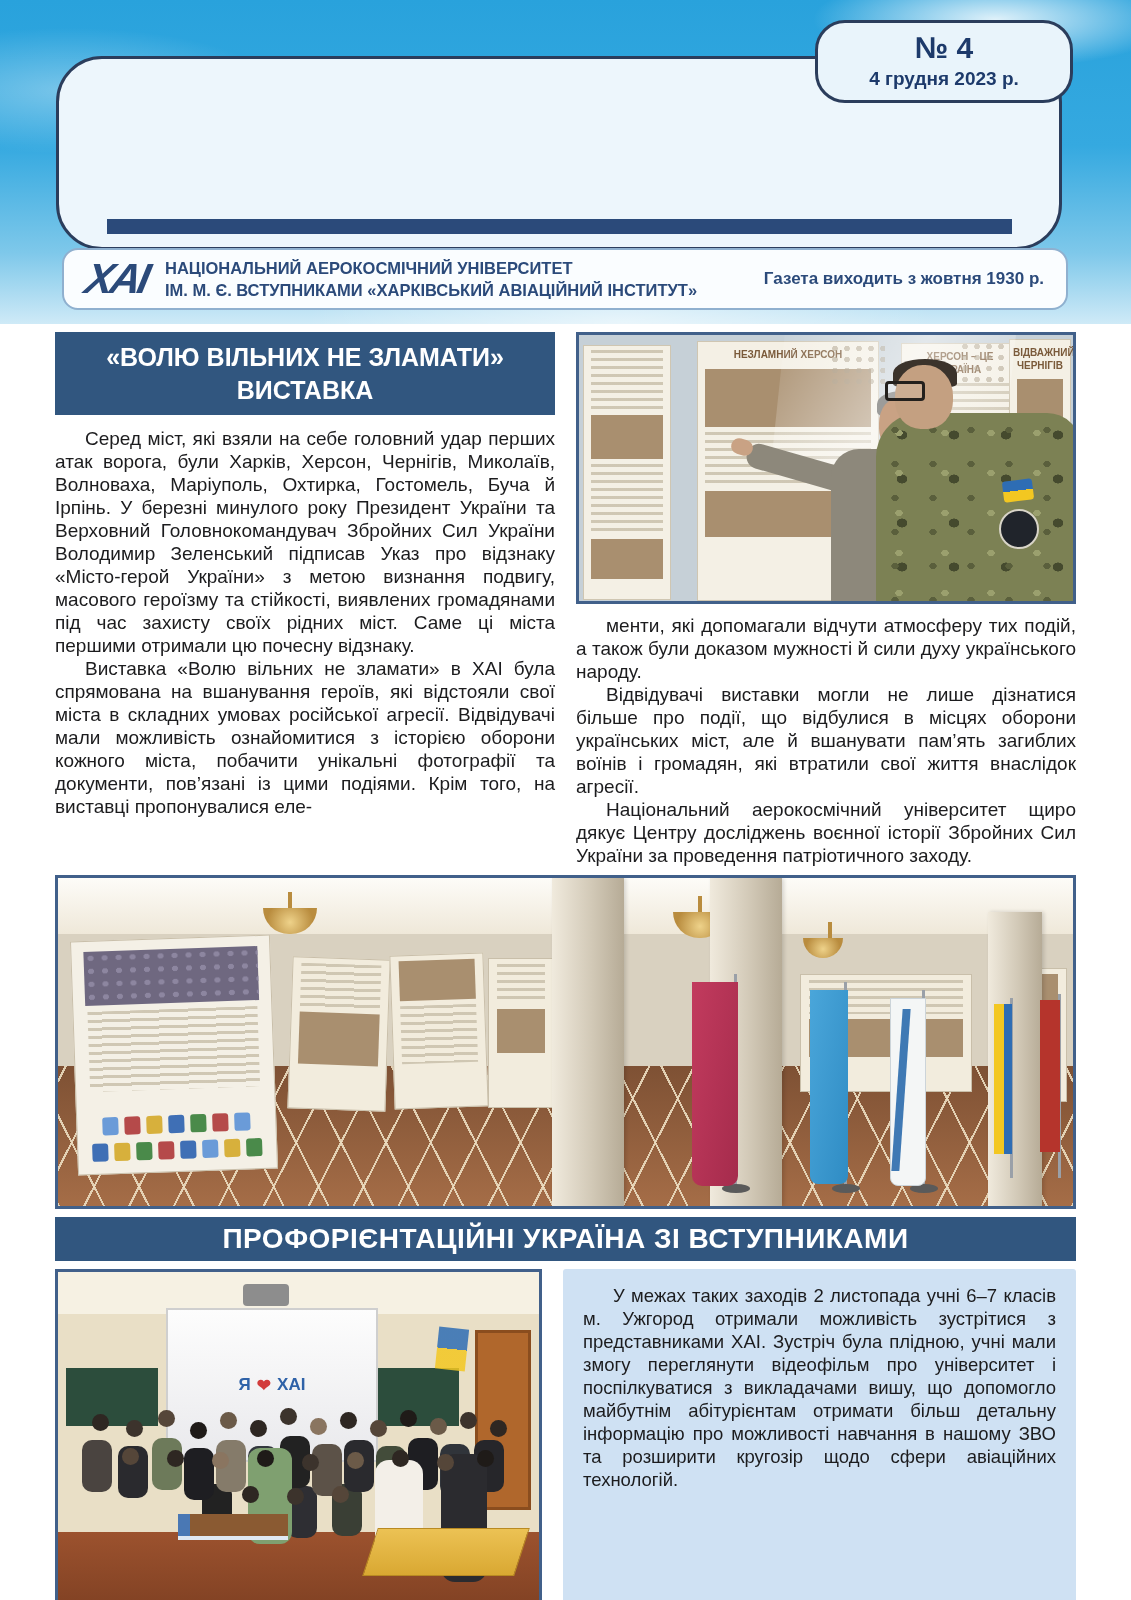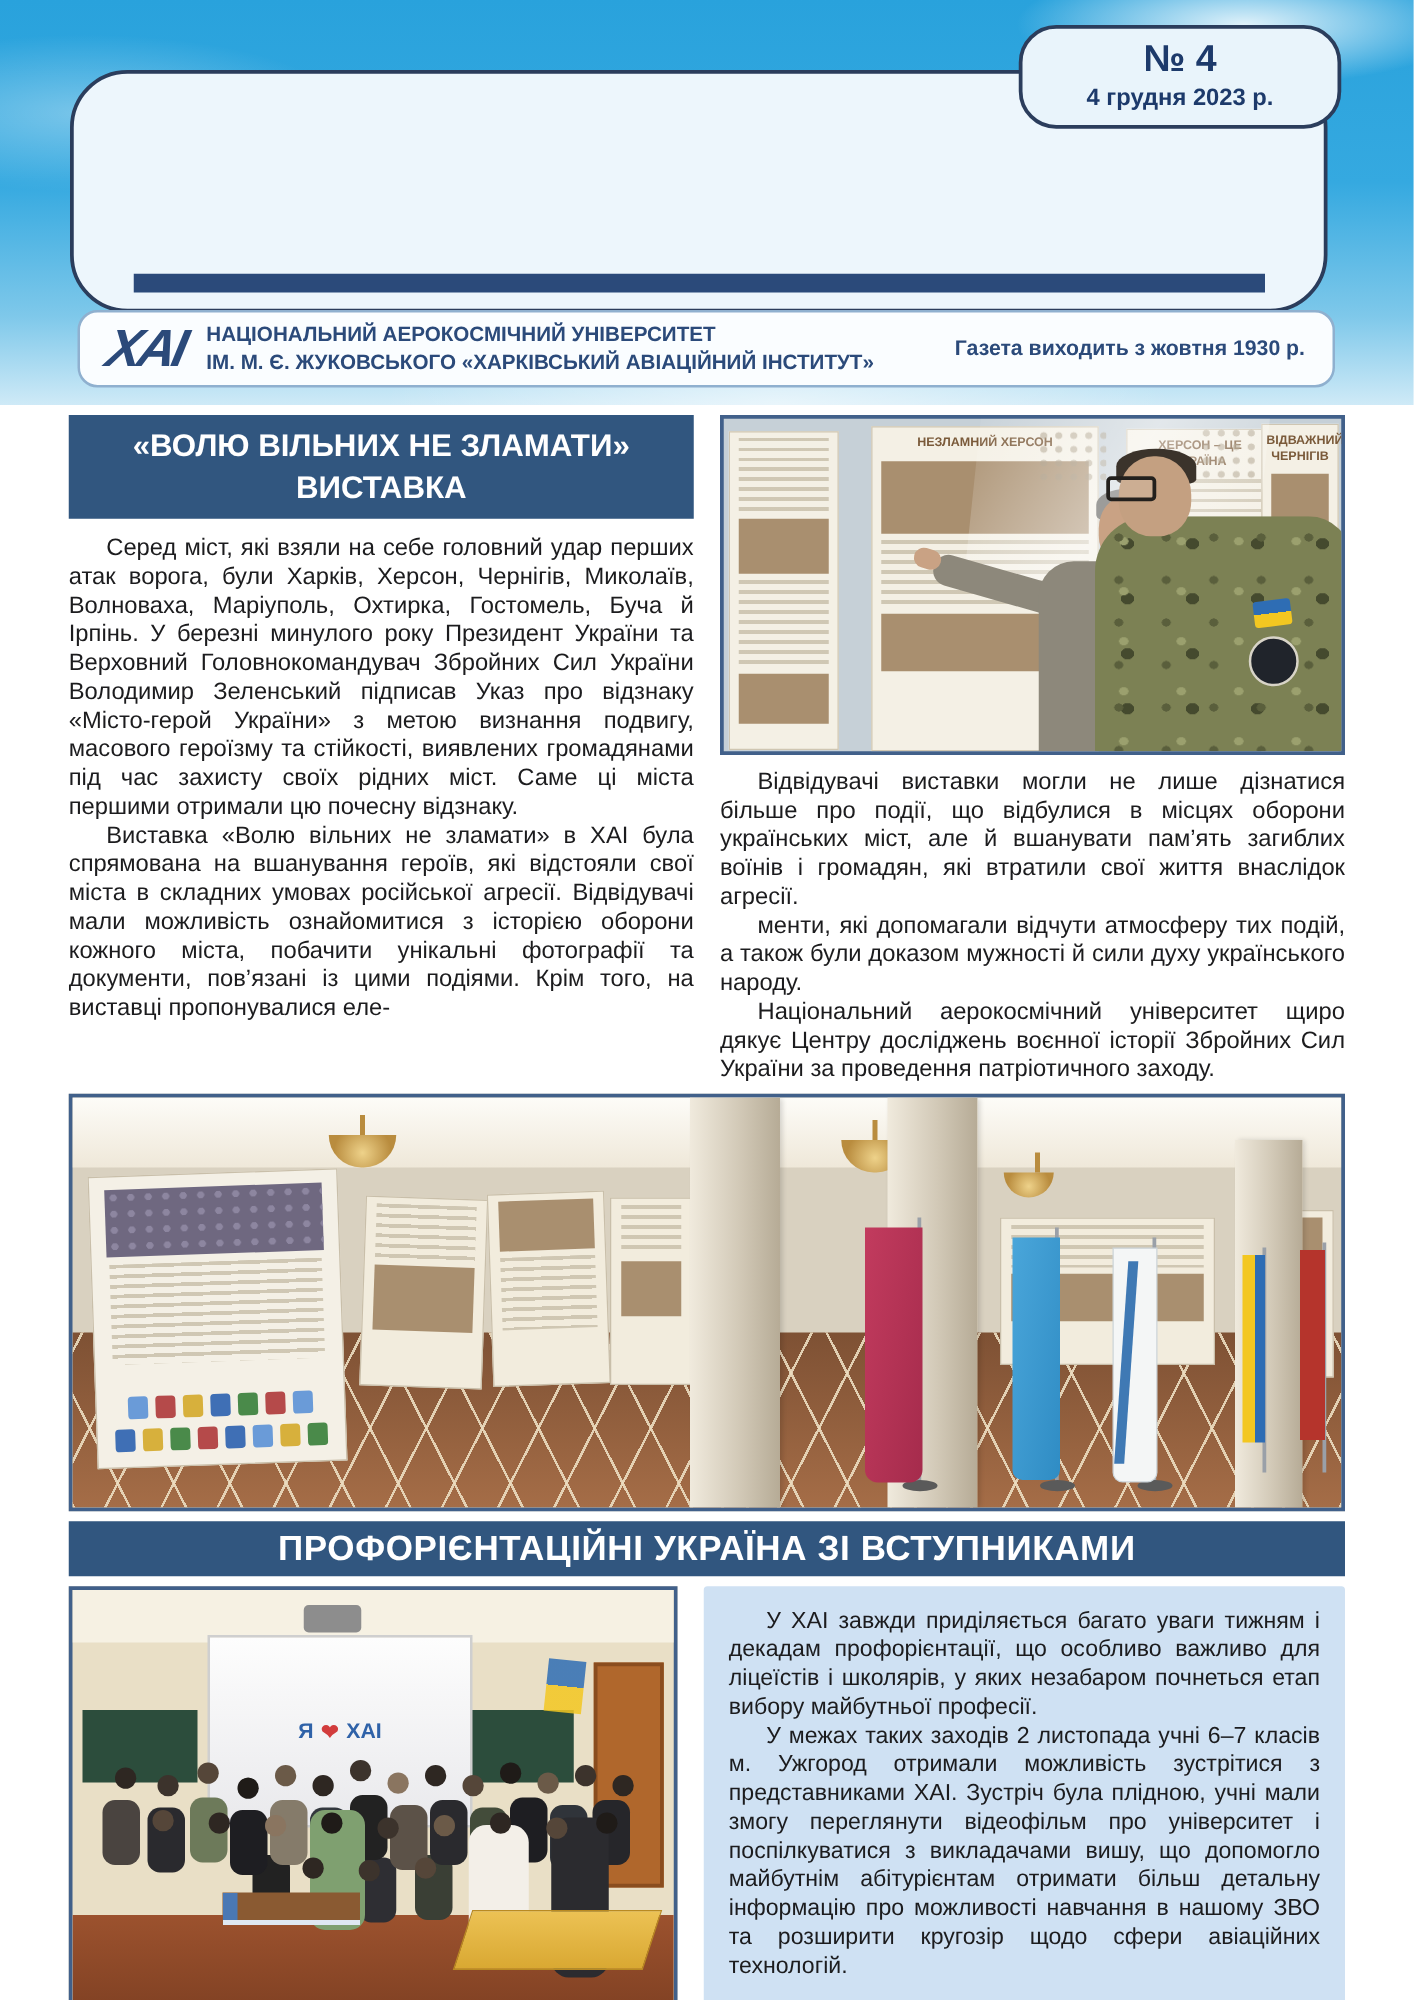--- a/index.html
+++ b/index.html
@@ -178,21 +178,21 @@
     <div class="issue-number">№ 4</div>
     <div class="issue-date">4 грудня 2023 р.</div>
   </div>
   <div class="title-plate">
     <div class="title-underline"></div>
   </div>
   <div class="univ-plate">
     <span class="khai-logo">ХАІ</span>
     <div class="univ-name">
       <div>НАЦІОНАЛЬНИЙ АЕРОКОСМІЧНИЙ УНІВЕРСИТЕТ</div>
-      <div>ІМ. М. Є. ЖУКОВСЬКОГО «ХАРКІВСЬКИЙ АВІАЦІЙНИЙ ІНСТИТУТ»</div>
+      <div>ІМ. М. Є. ВСТУПНИКАМИ «ХАРКІВСЬКИЙ АВІАЦІЙНИЙ ІНСТИТУТ»</div>
     </div>
     <span class="since">Газета виходить з жовтня 1930 р.</span>
   </div>
 </div>
 
 <div class="content">
 
   <div class="sec1">
     <div class="col">
       <div class="art1-banner">
@@ -235,22 +235,22 @@
         <div class="man1-body"></div>
         <div class="man1-hair"></div>
         <div class="man1-head"></div>
         <div class="man2-body"></div>
         <div class="man2-hair"></div>
         <div class="man2-head"></div>
         <div class="man2-glasses"></div>
         <div class="flag-patch"></div>
         <div class="unit-patch"></div>
       </div>
+      <p class="body">менти, які допомагали відчути атмосферу тих подій, а також були доказом мужності й сили духу українського народу.</p>
       <p class="body">Відвідувачі виставки могли не лише дізнатися більше про події, що відбулися в місцях оборони українських міст, але й вшанувати пам’ять загиблих воїнів і громадян, які втратили свої життя внаслідок агресії.</p>
-      <p class="body">менти, які допомагали відчути атмосферу тих подій, а також були доказом мужності й сили духу українського народу.</p>
       <p class="body">Національний аерокосмічний університет щиро дякує Центру досліджень воєнної історії Збройних Сил України за проведення патріотичного заходу.</p>
     </div>
   </div>
 
   <div id="photo2" class="photo-frame">
     <div class="hall-ceiling"></div>
     <div class="hall-floor"></div>
     <div class="chand" style="left:205px;top:30px;"></div>
     <div class="chand" style="left:615px;top:34px;"></div>
     <div class="chand" style="left:745px;top:60px;width:40px;height:20px;"></div>
@@ -318,18 +318,17 @@
       <div class="bodies"></div>
       <div class="woman-green"></div>
       <div class="girl-white"></div>
       <div class="girl-dark"></div>
       <div class="heads"></div>
       <div class="booklets"></div>
 
       <div class="desk d3"></div>
     </div>
     <div class="art2-text">
-      <p class="body">У ХАІ завжди приділяється багато уваги тижням і декадам профорієнтації, що особливо важливо для ліцеїстів і школярів, у яких незабаром почнеться етап вибору майбутньої професії.</p>
       <p class="body">У межах таких заходів 2 листопада учні 6–7 класів м. Ужгород отримали можливість зустрітися з представниками ХАІ. Зустріч була плідною, учні мали змогу переглянути відеофільм про університет і поспілкуватися з викладачами вишу, що допомогло майбутнім абітурієнтам отримати більш детальну інформацію про можливості навчання в нашому ЗВО та розширити кругозір щодо сфери авіаційних технологій.</p>
     </div>
   </div>
 
 </div>
 
 </body></html>

